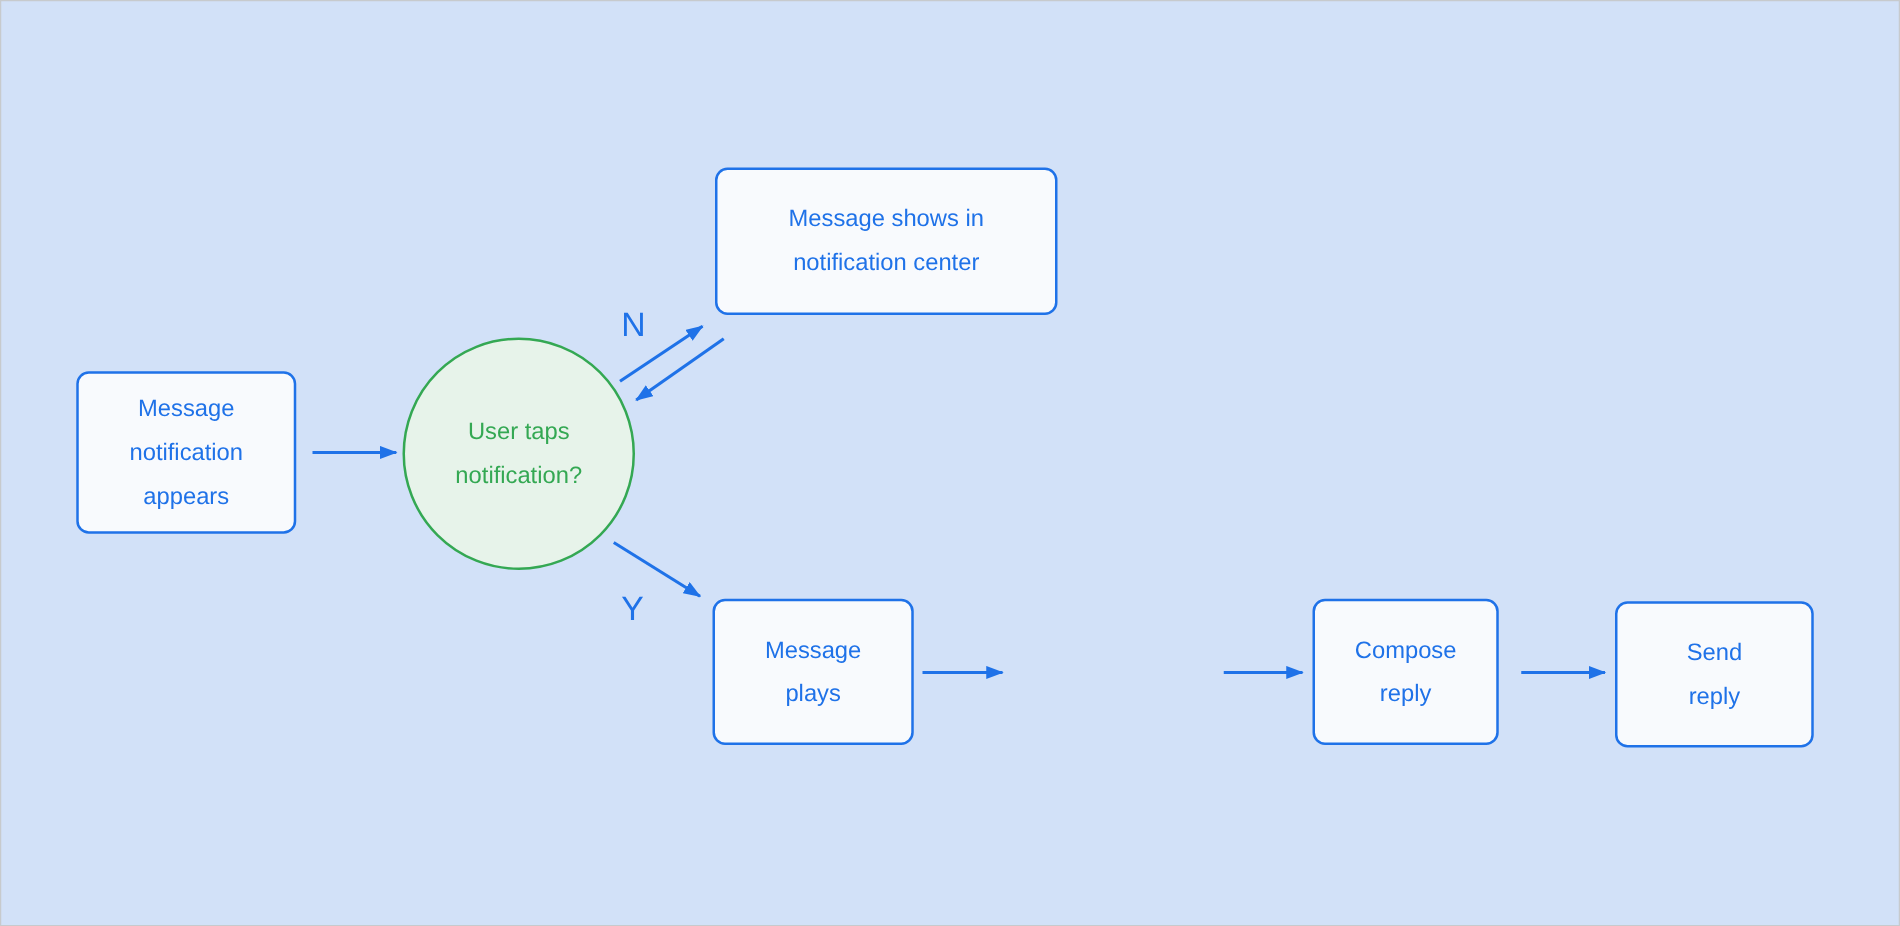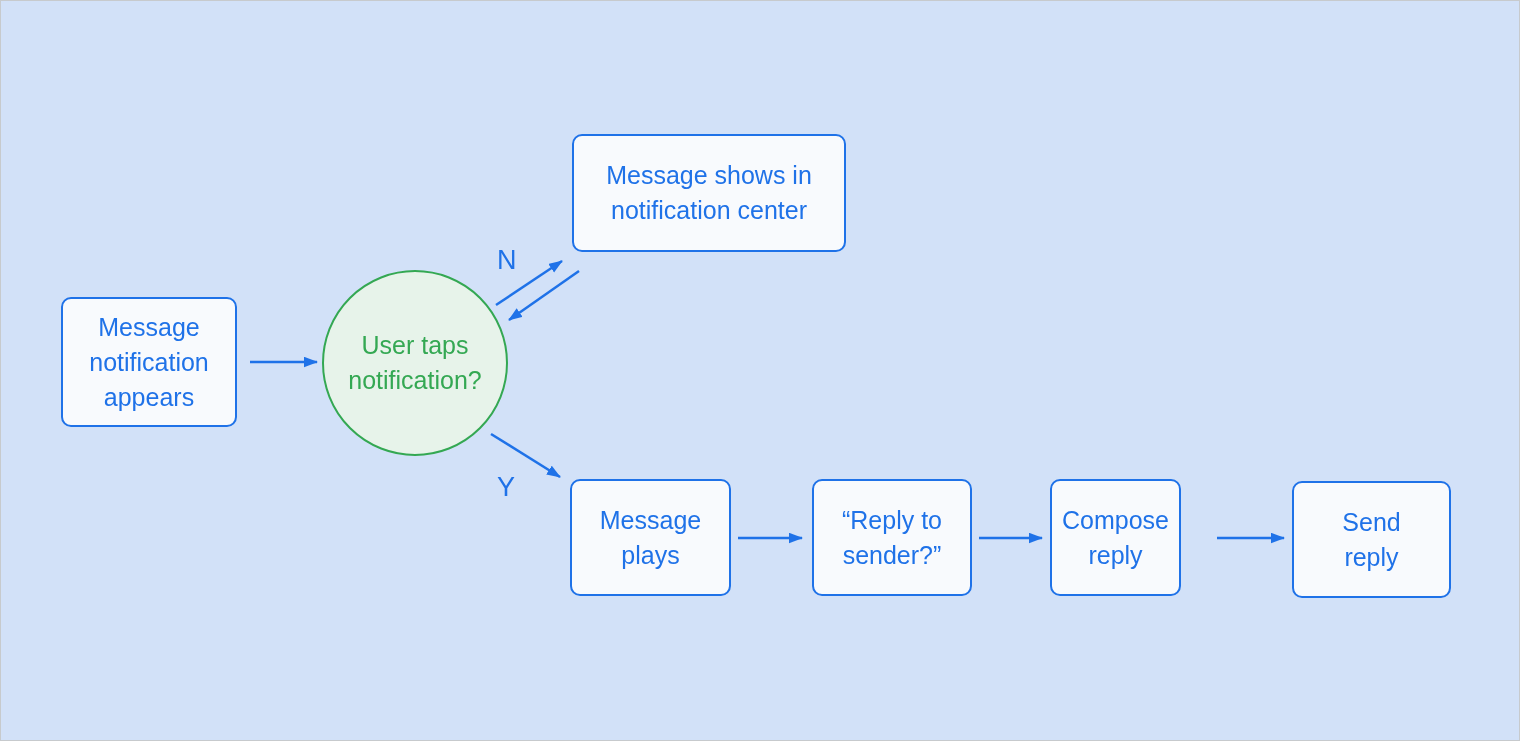--- a/index.html
+++ b/index.html
@@ -36,41 +36,41 @@
   }
   #edges marker path { fill: var(--blue); }
 
   .node {
     position: absolute;
     display: flex;
     align-items: center;
     justify-content: center;
     text-align: center;
     white-space: pre-line;
-    font-size: 25px;
+    font-size: 19px;
     line-height: 35px;
     color: var(--blue);
     background: var(--node-fill);
     border: 2px solid var(--blue);
     border-radius: 10px;
   }
   .node.circle {
     border-radius: 50%;
     color: var(--green);
     border-color: var(--green);
     background: var(--decision-fill);
     text-align: center;
   }
 
   #node-start   { left: 60px;   top: 296px; width: 176px; height: 130px; }
   #node-decision{ left: 321px;  top: 269px; width: 186px; height: 186px; }
   #node-no      { left: 571px;  top: 133px; width: 274px; height: 118px; }
   #node-plays   { left: 569px;  top: 478px; width: 161px; height: 117px; }
   #node-reply   { left: 811px;  top: 478px; width: 160px; height: 117px; }
-  #node-compose { left: 1049px; top: 478px; width: 131px; height: 117px; }
+  #node-compose { left: 1049px; top: 478px; width: 149px; height: 117px; }
   #node-send    { left: 1291px; top: 480px; width: 159px; height: 117px; }
 
   .edge-label {
     position: absolute;
     color: var(--blue);
     font-size: 27px;
     line-height: 27px;
   }
   #label-n { left: 496px; top: 246px; }
   #label-y { left: 496px; top: 473px; }
@@ -101,22 +101,20 @@
 
   <div class="node circle" id="node-decision">User taps
 notification?</div>
 
   <div class="node rect" id="node-no">Message shows in
 notification center</div>
 
   <div class="node rect" id="node-plays">Message
 plays</div>
 
-  <div class="node rect" id="node-reply">“Reply to
-sender?”</div>
 
   <div class="node rect" id="node-compose">Compose
 reply</div>
 
   <div class="node rect" id="node-send">Send
 reply</div>
 
   <div class="edge-label" id="label-n">N</div>
 
   <div class="edge-label" id="label-y">Y</div>

